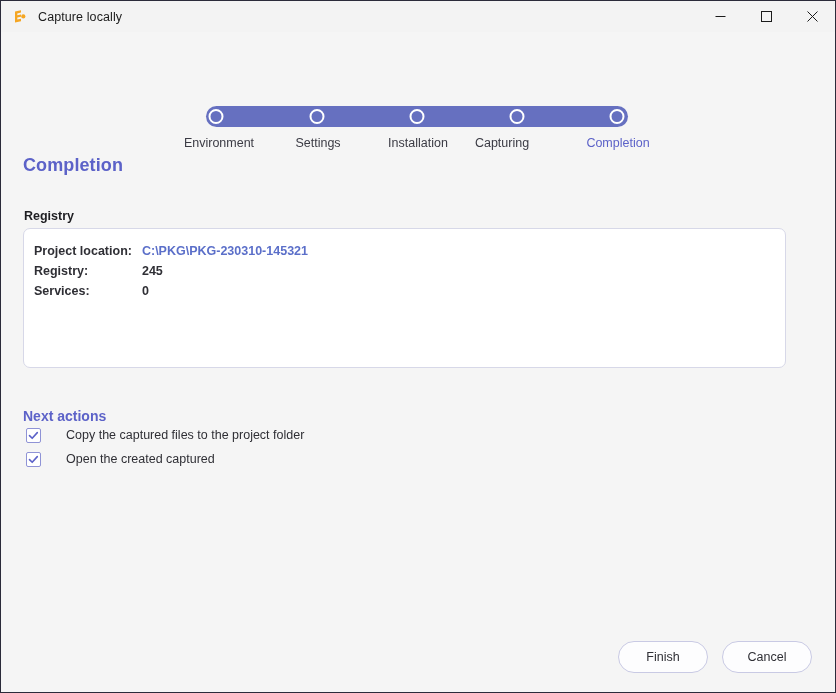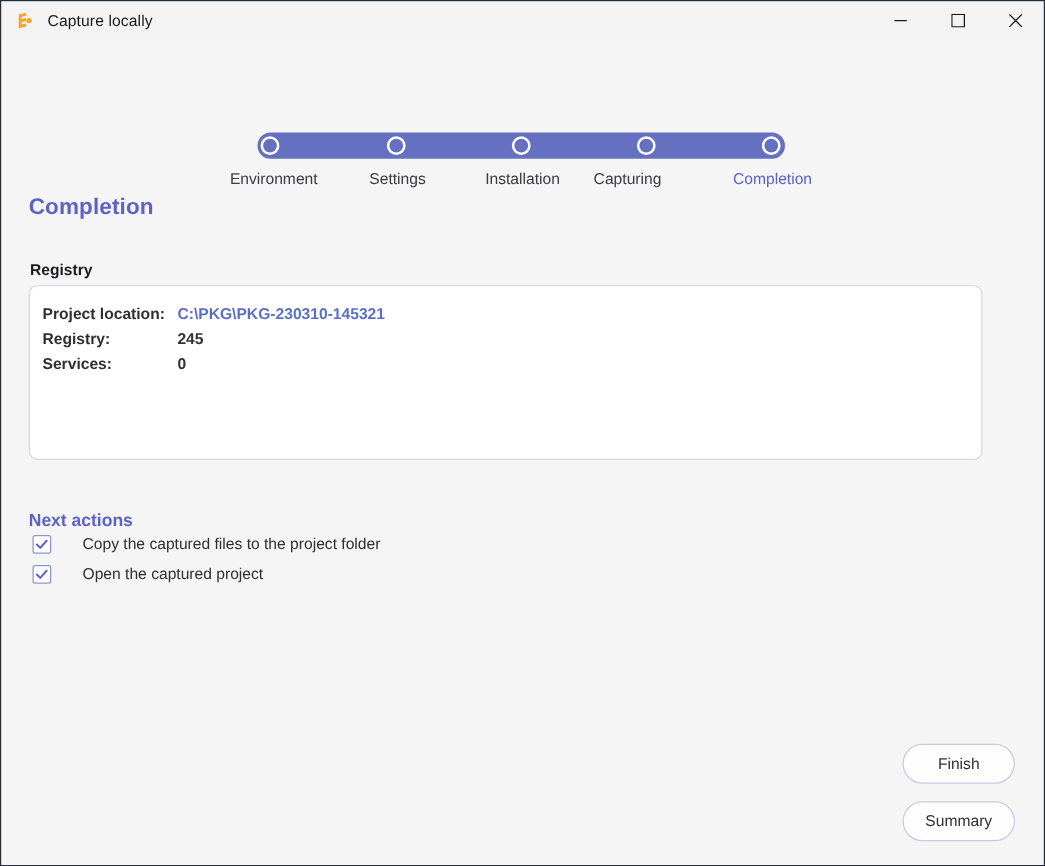--- a/index.html
+++ b/index.html
@@ -230,21 +230,20 @@
     white-space: nowrap;
   }
 
   
   .footer {
     position: absolute;
     right: 23px;
     bottom: 19px;
     display: flex;
     gap: 14px;
-    flex-direction: column;
   }
   .btn {
     width: 90px;
     height: 32px;
     box-sizing: border-box;
     background: #fdfdfe;
     border: 1px solid #c9cae4;
     border-radius: 16px;
     font-size: 12.5px;
     color: #2f2f35;
@@ -339,22 +338,22 @@
       </span>
       <span class="check-label">Copy the captured files to the project folder</span>
     </div>
 
     <div class="checkrow r2">
       <span class="checkbox">
         <svg width="11" height="11" viewBox="0 0 11 11">
             <path d="M1.5 5.6 L4.2 8.3 L9.3 2.6" fill="none" stroke="#5c62c8" stroke-width="1.6" stroke-linecap="round" stroke-linejoin="round"></path>
           </svg>
       </span>
-      <span class="check-label">Open the captured project</span>
+      <span class="check-label">Open the created captured</span>
     </div>
 
     <div class="footer">
       <div class="btn">Finish</div>
-      <div class="btn">Summary</div>
+      <div class="btn">Cancel</div>
     </div>
 
   </div>
 </div>
 
 </body></html>

